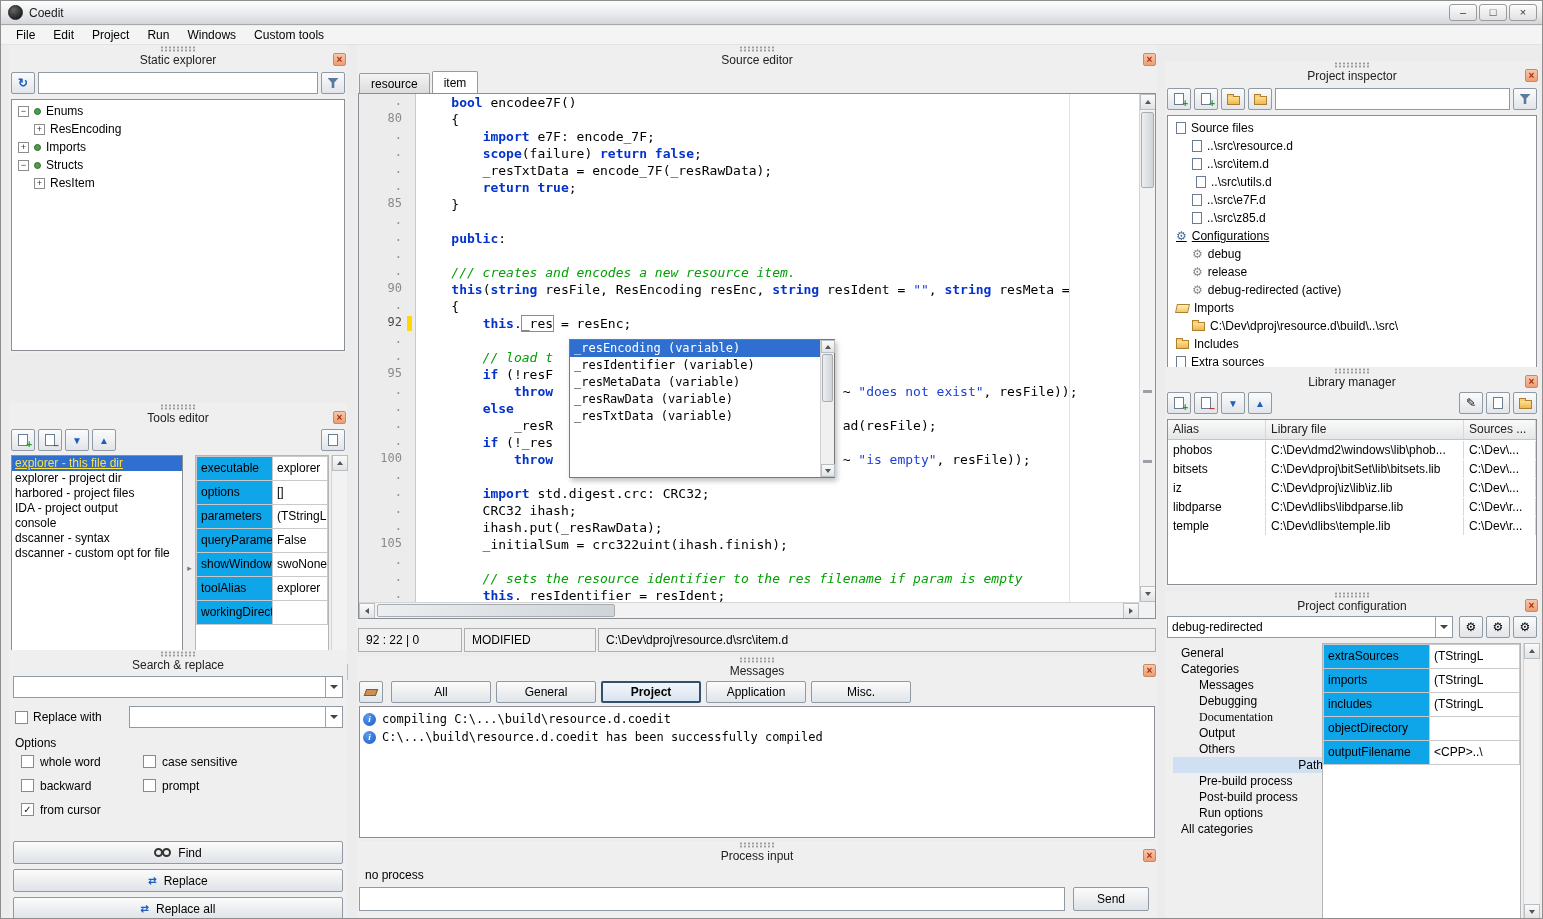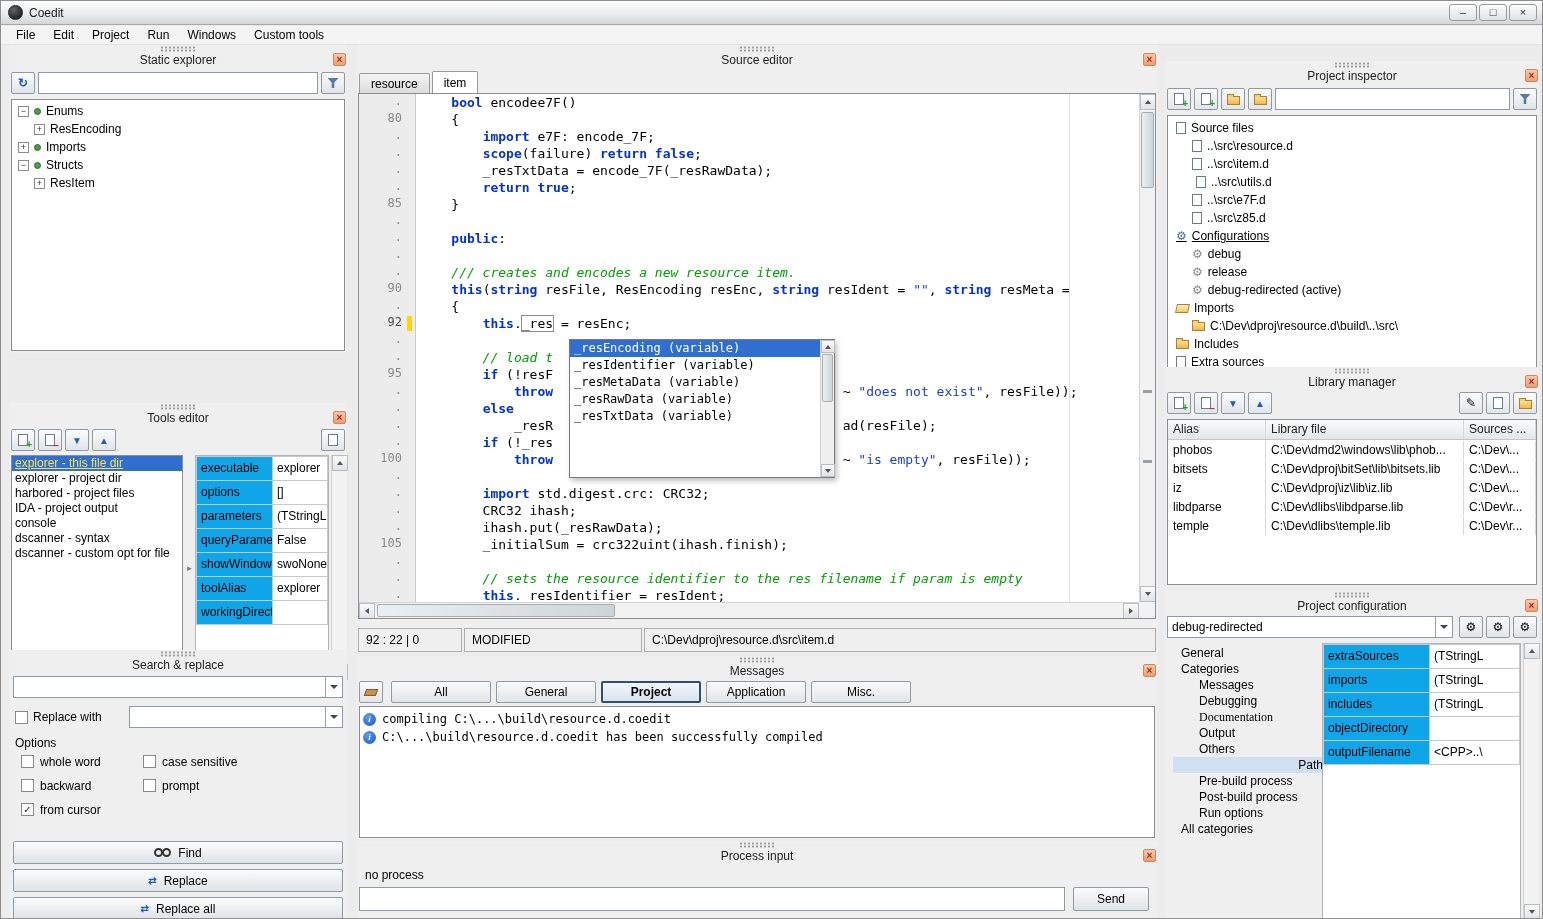--- a/index.html
+++ b/index.html
@@ -145,21 +145,21 @@
     border:1px solid #7a7a7a; box-shadow:2px 3px 5px rgba(0,0,0,.25); }
   #popup-items { position:absolute; left:0; top:0; right:14px; bottom:0; font:12px "DejaVu Sans Mono",monospace; }
   .pitem { height:17px; line-height:17px; padding-left:4px; white-space:nowrap; overflow:hidden; }
   .pitem.sel { background:var(--c-selection,#2f6fd0); color:#fff; }
   #popup-scroll { position:absolute; right:0; top:0; bottom:0; width:14px; background:#f0f0f0; border-left:1px solid #d0d0d0; }
   #popup-scroll .sbtn { width:14px; height:13px; }
   #popup-scroll .sthumb { left:1px; right:1px; top:14px; height:48px; }
 
   #statusbar { position:absolute; left:1px; right:1px; bottom:1px; height:24px; display:flex; gap:2px; }
   .scell { border:1px solid #aeaeae; background:#f0f0f0; padding:4px 7px; white-space:nowrap; overflow:hidden; }
-  .scell.c1 { width:104px; } .scell.c2 { width:178px; } .scell.c3 { flex:1; }
+  .scell.c1 { width:104px; } .scell.c2 { width:132px; } .scell.c3 { flex:1; }
 
   #messages { left:356px; top:655px; width:800px; height:184px; }
   #msg-toolbar { position:absolute; top:24px; left:2px; right:2px; height:24px; display:flex; align-items:center; }
   #msg-filters { display:flex; gap:5px; margin-left:8px; }
   .fbtn { width:100px; height:22px; border:1px solid #8f9aa5; border-radius:2px; text-align:center; line-height:20px;
     background:linear-gradient(#fbfbfb,#e0e4e8); }
   .fbtn.active { border:2px solid #30506e; line-height:18px; font-weight:bold; background:linear-gradient(#f2f6fa,#d9e4ef); }
   #msg-list { position:absolute; top:50px; left:2px; right:2px; bottom:2px; padding:3px; }
   .mrow { display:flex; align-items:center; gap:6px; height:18px; font:12px "DejaVu Sans Mono",monospace; white-space:nowrap; overflow:hidden; }
   .info-icon { width:13px; height:13px; border-radius:50%; background:radial-gradient(circle at 35% 30%, #5a9cf0, #1a57c0);

